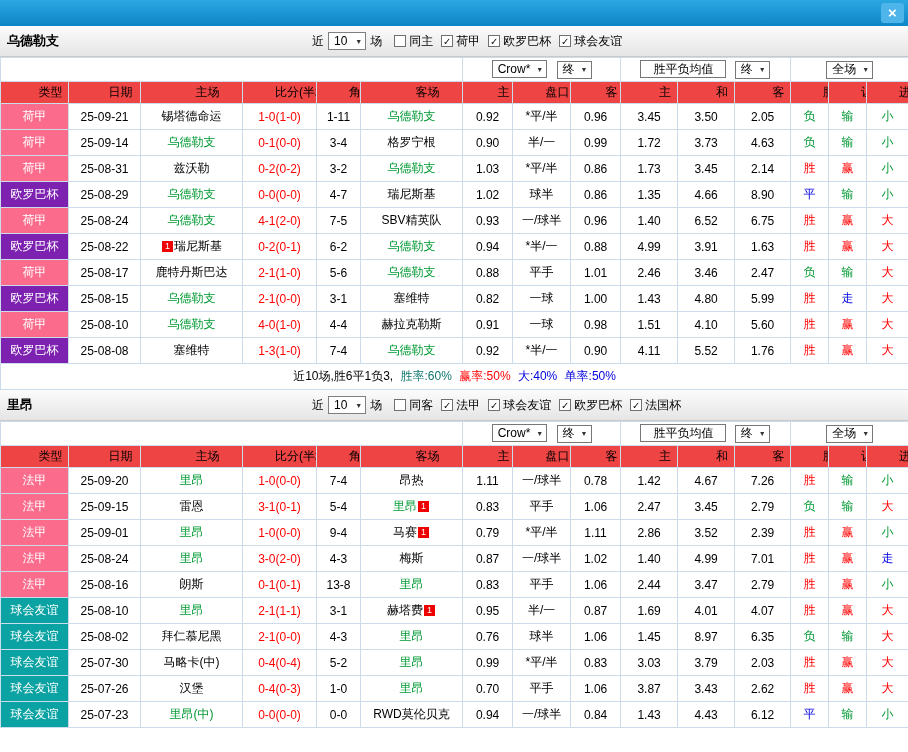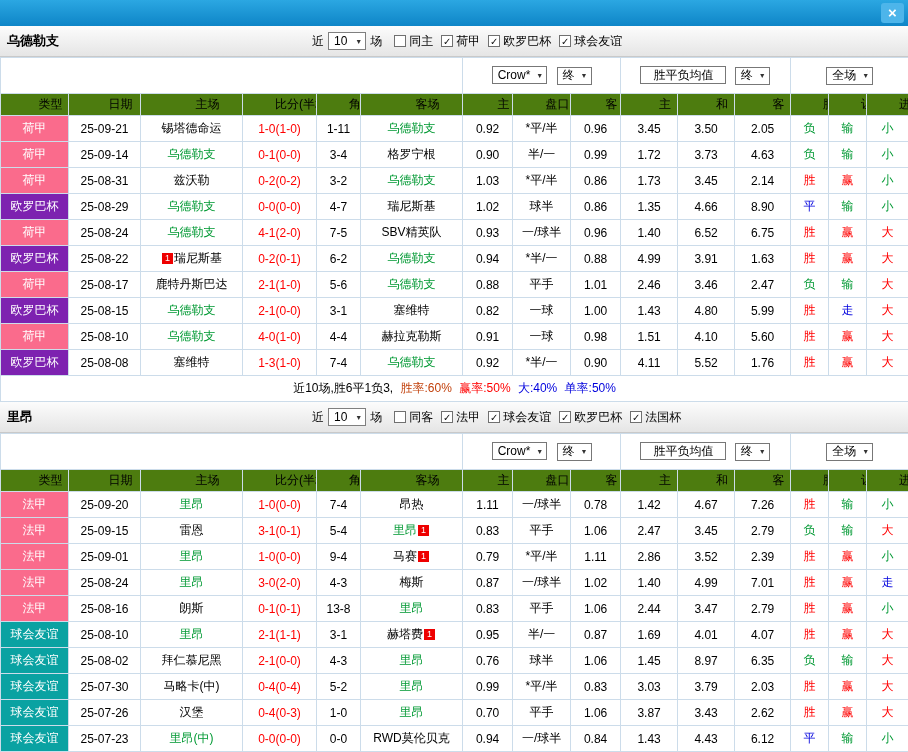--- a/index.html
+++ b/index.html
@@ -22,22 +22,22 @@
   .sec-controls { position:absolute; left:312px; display:flex; align-items:center; gap:4px; white-space:nowrap; }
   .count-select { display:inline-flex; align-items:center; border:1px solid #7f7f7f; background:#fff; height:18px; padding:0 3px 0 5px; gap:8px; cursor:pointer; }
   .arr { font-size:7px; color:#333; }
   .cbs { display:inline-flex; align-items:center; }
   .cb { display:inline-flex; align-items:center; gap:3px; margin-left:8px; cursor:pointer; }
   .cb .box { width:12px; height:12px; border:1px solid #707070; background:#fff; font-size:10px; line-height:11px; text-align:center; color:#111; }
 
   
   table { border-collapse:collapse; table-layout:fixed; width:908px; font-size:12px; }
   td { border:1px solid #ccdcea; text-align:center; padding:0; overflow:hidden; white-space:nowrap; color:#000; }
-  tr.filters td { height:36px; background:#fff; }
-  tr.cols td { height:22px; background:#4d7c0f;padding-left:32px; }
+  tr.filters td { height:24px; background:#fff; }
+  tr.cols td { height:22px; background:#ef4444;padding-left:32px; }
   tbody td { height:26px; background:#fff; }
   .type-cell { color:#fff; }
   .score { color:#ff0000; }
   .team-self { color:#009933; }
   .badge { display:inline-block; width:11px; height:11px; background:#ee0000; color:#fff; font-size:9px; line-height:11px; text-align:center; margin:0 1px; vertical-align:1px; }
   .dd { display:inline-flex; align-items:center; border:1px solid #777; background:#fff; height:18px; padding:0 3px 0 5px; margin:0 3px; gap:6px; cursor:pointer; }
   .lbl-box { display:inline-block; border:1px solid #777; background:#fff; height:18px; line-height:16px; padding:0 12px; margin:0 2px; }
   .summary { font-size:12px; }
   .summary span { margin:0 2px; }
 </style>
@@ -308,21 +308,21 @@
             <td>*半/一</td>
             <td>0.90</td>
             <td>4.11</td>
             <td>5.52</td>
             <td>1.76</td>
             <td style="color: rgb(255, 0, 0);">胜</td>
             <td style="color: rgb(255, 0, 0);">赢</td>
             <td style="color: rgb(255, 0, 0);">大</td>
           </tr>
           <tr>
-            <td class="summary" colspan="15"><span style="color: rgb(0, 0, 0);">近10场,胜6平1负3, </span><span style="color: #c2410c;">胜率:60% </span><span style="color: rgb(255, 0, 0);">赢率:50% </span><span style="color: rgb(0, 0, 221);">大:40% </span><span style="color: rgb(0, 0, 221);">单率:50%</span></td>
+            <td class="summary" colspan="15"><span style="color: rgb(0, 0, 0);">近10场,胜6平1负3, </span><span style="color: #0f766e;">胜率:60% </span><span style="color: rgb(255, 0, 0);">赢率:50% </span><span style="color: rgb(0, 0, 221);">大:40% </span><span style="color: rgb(0, 0, 221);">单率:50%</span></td>
           </tr>
         </tbody>
     </table>
   </div>
 
   <div>
     <div class="sec-header">
       <span class="sec-title">里昂</span>
       <div class="sec-controls">
         <span>近</span>

